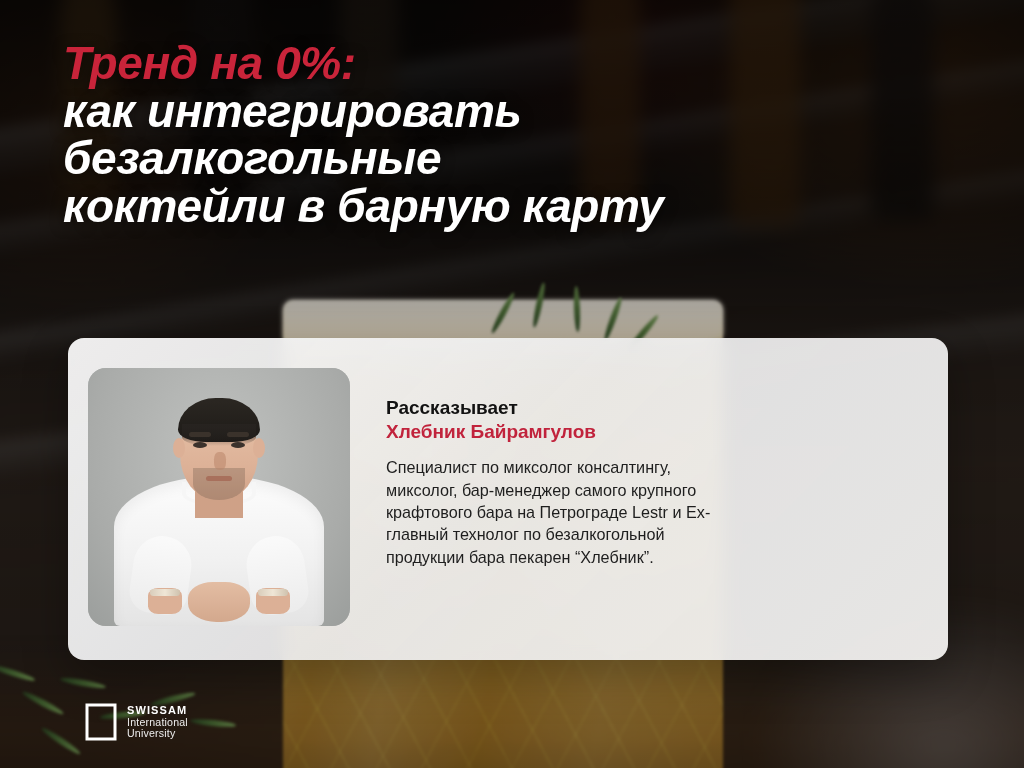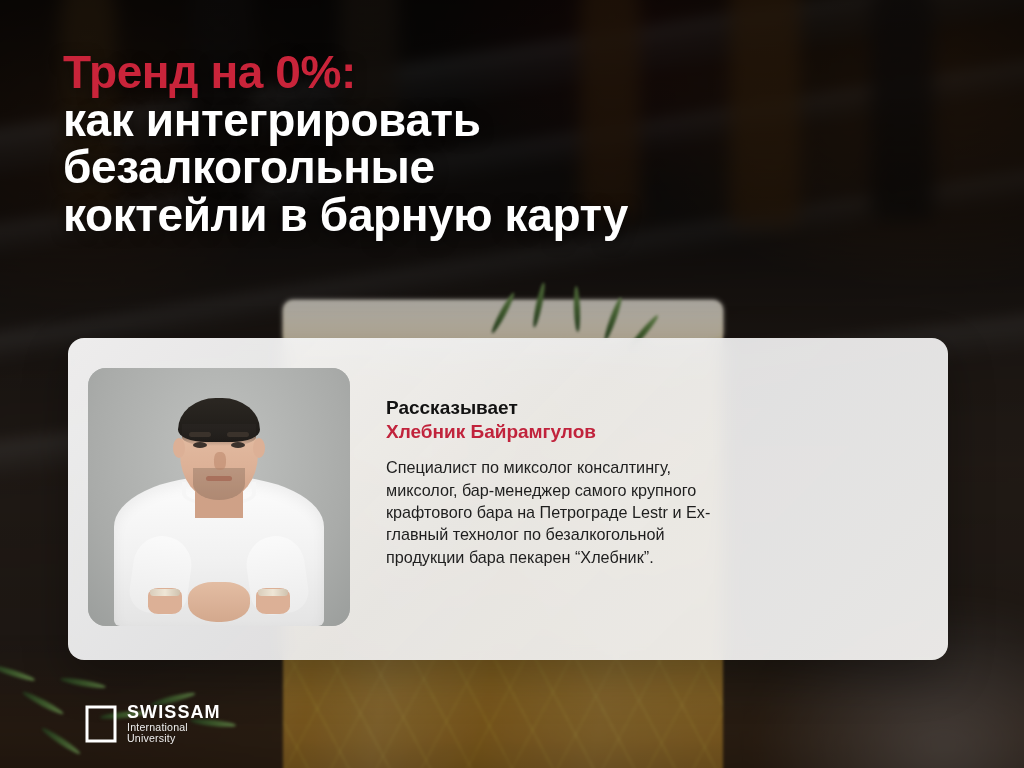--- a/index.html
+++ b/index.html
@@ -108,24 +108,25 @@
     position: absolute;
     inset: 0;
     background:
       linear-gradient(180deg, rgba(0,0,0,0.72) 0%, rgba(0,0,0,0.55) 28%, rgba(0,0,0,0.22) 44%, rgba(0,0,0,0.12) 60%, rgba(0,0,0,0.30) 100%);
   }
 
   
   .headline {
     position: absolute;
     left: 63px;
-    top: 49px;
+    top: 40px;
     width: 830px;
     line-height: 1.035;
     letter-spacing: -0.4px;
+    font-style: italic;
   }
   .headline .ln {
     display: block;
     font-size: 46px;
     font-weight: 700;
     color: #ffffff;
     text-shadow: 0 2px 14px rgba(0,0,0,0.55);
     white-space: nowrap;
   }
   .headline .accent { color: #c9243a; }
@@ -254,21 +255,21 @@
     left: 84px;
     top: 703px;
     display: flex;
     align-items: center;
     gap: 9px;
   }
   .logo-mark { width: 34px; height: 38px; position: relative; }
   .logo-text { line-height: 1.06; }
   .logo-title {
     display: block;
-    font-size: 18px;
+    font-size: 11px;
     font-weight: 700;
     letter-spacing: 1.1px;
     color: #ffffff;
   }
   .logo-sub {
     display: block;
     font-size: 10.6px;
     letter-spacing: 0.2px;
     color: #ededed;
   }

